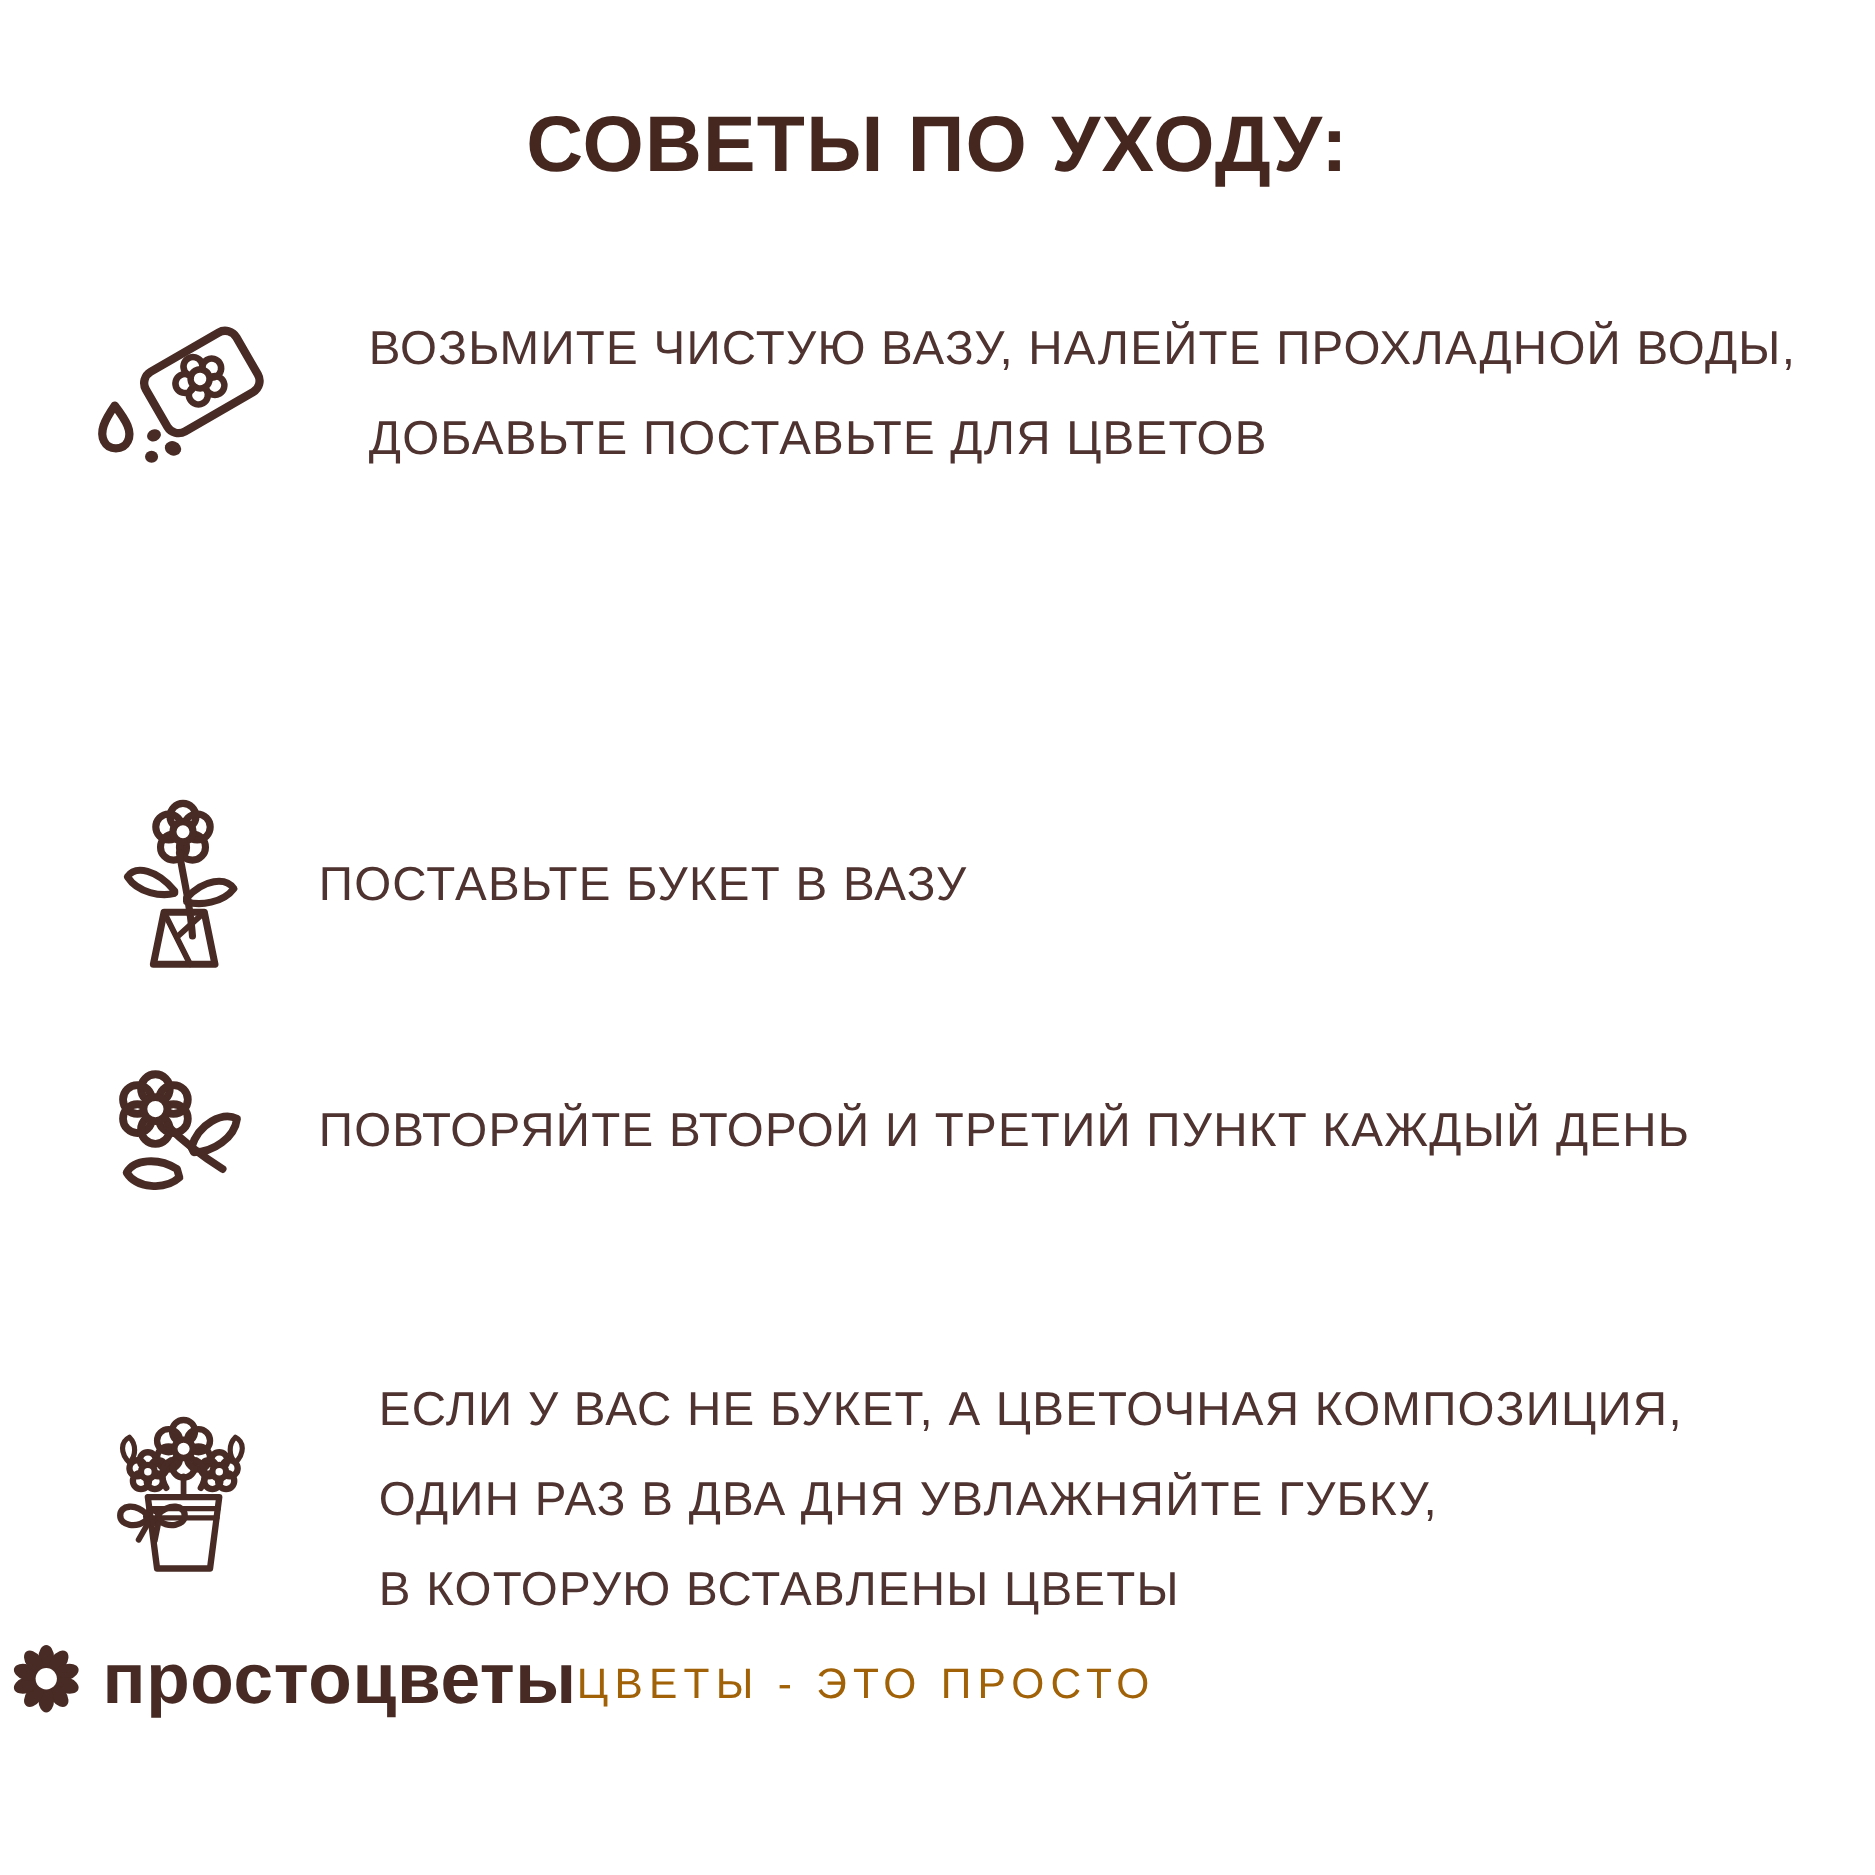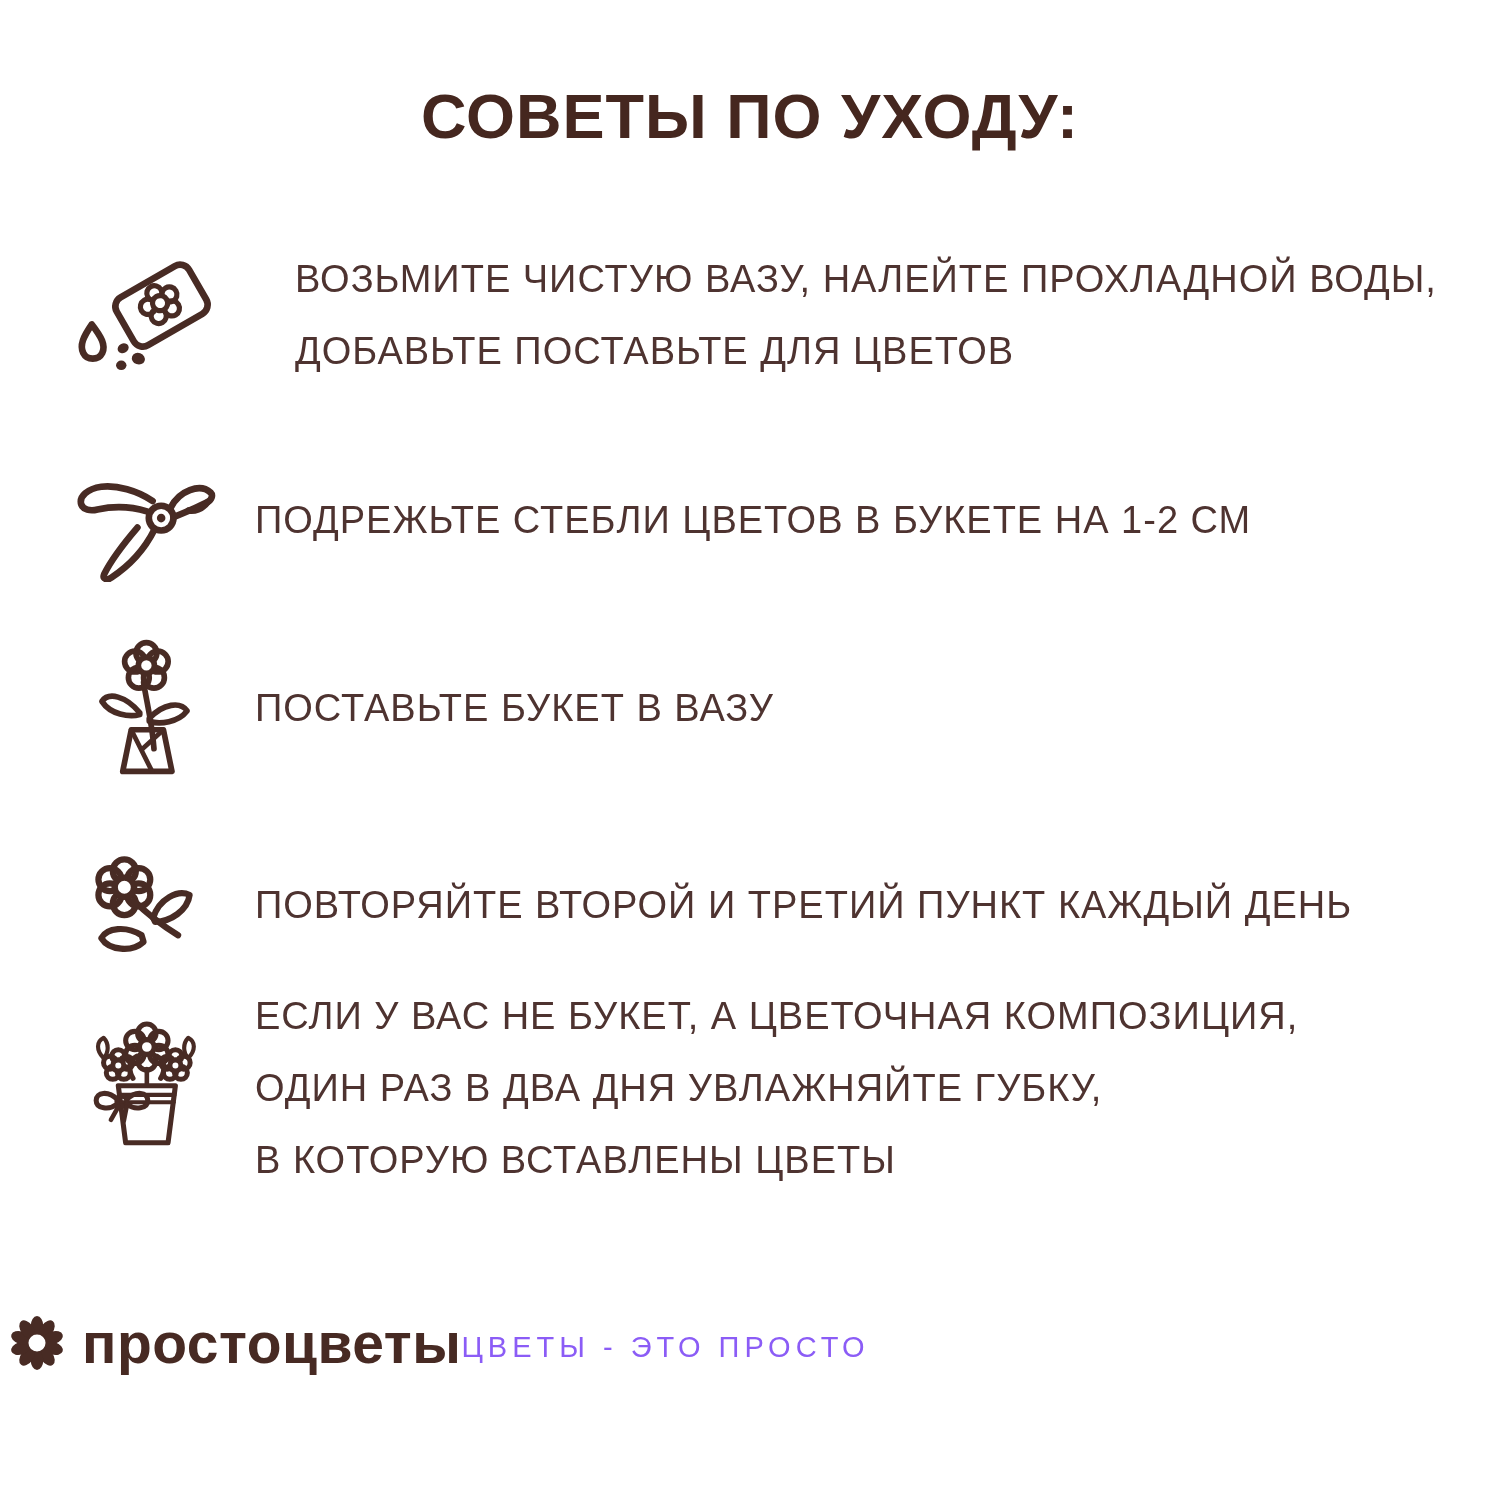--- a/index.html
+++ b/index.html
@@ -25,21 +25,21 @@
   }
   .logo{
     position:absolute;top:1306px;left:0;width:100%;
     display:flex;flex-direction:row;align-items:center;
   }
   .logo-row{display:flex;align-items:center;gap:8px;}
   .logo-name{
     font-size:57px;font-weight:700;color:#472a23;letter-spacing:0.5px;
   }
   .logo-tagline{
-    margin-top:8px;font-size:29px;color:#8b5cf6;letter-spacing:5px;
+    margin-top:8px;font-size:34px;color:#a16207;letter-spacing:5px;
   }
   svg{display:block;}
 </style>
 </head>
 <body>
 
 <div class="page">
 
   <h1 class="title">СОВЕТЫ ПО УХОДУ:</h1>
 
@@ -66,37 +66,20 @@
           </g>
         </g>
       </svg>
     </div>
     <div class="tip-text">
       <div>ВОЗЬМИТЕ ЧИСТУЮ ВАЗУ, НАЛЕЙТЕ ПРОХЛАДНОЙ ВОДЫ,</div>
       <div>ДОБАВЬТЕ ПОСТАВЬТЕ ДЛЯ ЦВЕТОВ</div>
     </div>
   </div>
 
-  <div class="tip" style="top:448px;height:144px;">
-    <div class="tip-icon">
-      <svg width="152" height="124" viewBox="0 0 160 130">
-        <g fill="none" stroke="#482b24" stroke-width="7" stroke-linecap="round" stroke-linejoin="round">
-          <path d="M88 45 C72 34 50 28 34 30 C20 32 10 40 13 49 C15 54 22 56 30 54 C48 50 66 51 82 56"></path>
-          <circle cx="97" cy="63" r="13"></circle>
-          <circle cx="97" cy="63" r="4.5" fill="#482b24" stroke="none"></circle>
-          <path d="M107 52 C116 34 138 26 149 36 C152 39 150 44 146 46 C134 52 120 58 110 62"></path>
-          <path d="M146 46 C140 54 132 56 126 55"></path>
-          <path d="M90 75 C80 95 64 113 44 126 C40 129 35 127 37 122 C46 104 60 87 72 73"></path>
-        </g>
-      </svg>
-    </div>
-    <div class="tip-text">
-      <div>ПОДРЕЖЬТЕ СТЕБЛИ ЦВЕТОВ В БУКЕТЕ НА 1-2 СМ</div>
-    </div>
-  </div>
 
   <div class="tip" style="top:636px;height:144px;">
     <div class="tip-icon">
       <svg width="115" height="142" viewBox="0 0 120 150">
         <g fill="none" stroke="#482b24" stroke-width="6" stroke-linecap="round" stroke-linejoin="round">
           <circle cx="62" cy="17" r="11"></circle>
           <circle cx="50" cy="26" r="11"></circle>
           <circle cx="54" cy="43" r="11"></circle>
           <circle cx="70" cy="43" r="11"></circle>
           <circle cx="74" cy="26" r="11"></circle>
@@ -130,21 +113,21 @@
           <path d="M74 76 C80 56 100 46 112 52 C110 68 92 80 76 80 Z"></path>
           <path d="M62 94 C46 84 26 86 20 97 C28 110 52 112 64 101 Z"></path>
         </g>
       </svg>
     </div>
     <div class="tip-text">
       <div>ПОВТОРЯЙТЕ ВТОРОЙ И ТРЕТИЙ ПУНКТ КАЖДЫЙ ДЕНЬ</div>
     </div>
   </div>
 
-  <div class="tip" style="top:980px;height:216px;">
+  <div class="tip" style="top:1092px;height:216px;gap:48px;">
     <div class="tip-icon">
       <svg width="122" height="152" viewBox="0 0 130 165">
         <g fill="none" stroke="#482b24" stroke-width="5.5" stroke-linecap="round" stroke-linejoin="round">
 
           <circle cx="67" cy="23" r="10"></circle>
           <circle cx="54" cy="31" r="10"></circle>
           <circle cx="54" cy="46" r="10"></circle>
           <circle cx="67" cy="53" r="10"></circle>
           <circle cx="80" cy="46" r="10"></circle>
           <circle cx="80" cy="31" r="10"></circle>

